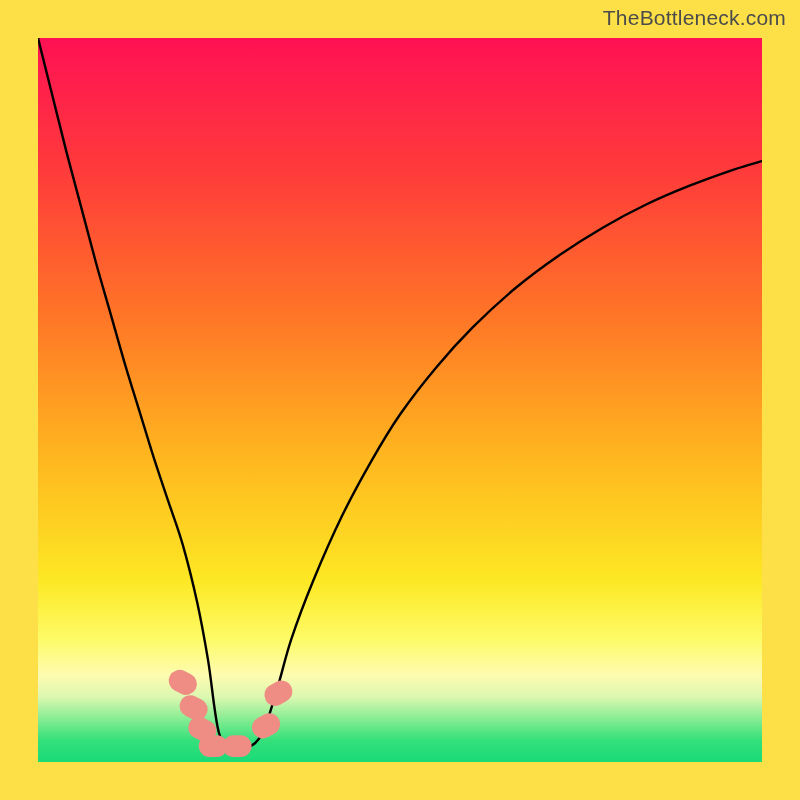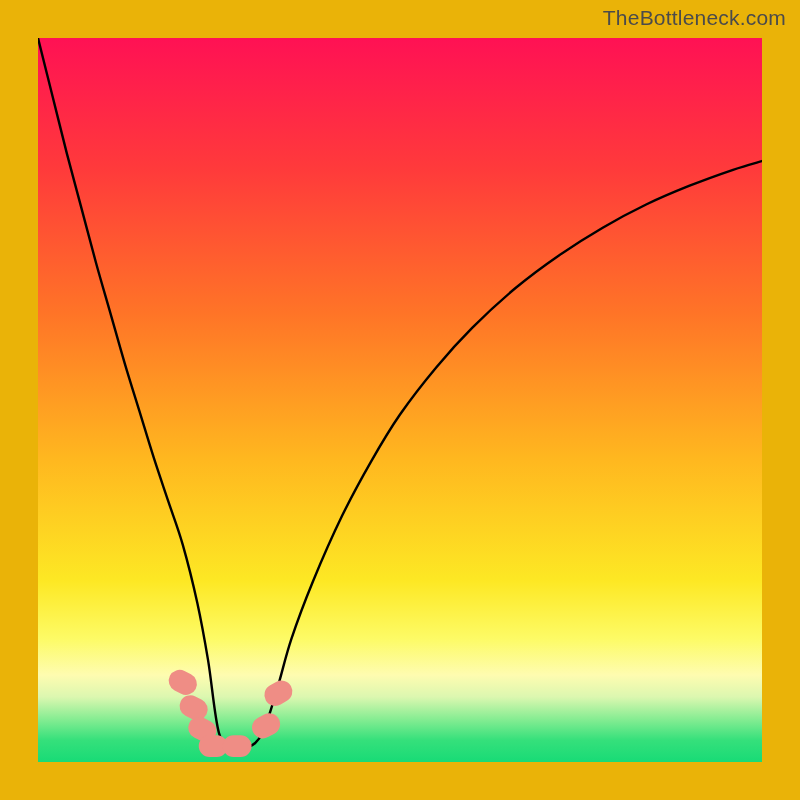--- a/index.html
+++ b/index.html
@@ -8,21 +8,21 @@
     width: 800px;
     height: 800px;
     overflow: hidden;
     background: #000;
     font-family: Arial, Helvetica, sans-serif;
   }
   .stage {
     position: relative;
     width: 800px;
     height: 800px;
-    background: #eab308;
+    background: #fde047;
   }
   .plot {
     position: absolute;
     left: 38px;
     top: 38px;
     width: 724px;   
     height: 724px;  
     overflow: hidden;
   }
   .bg-svg, .curve-svg {

